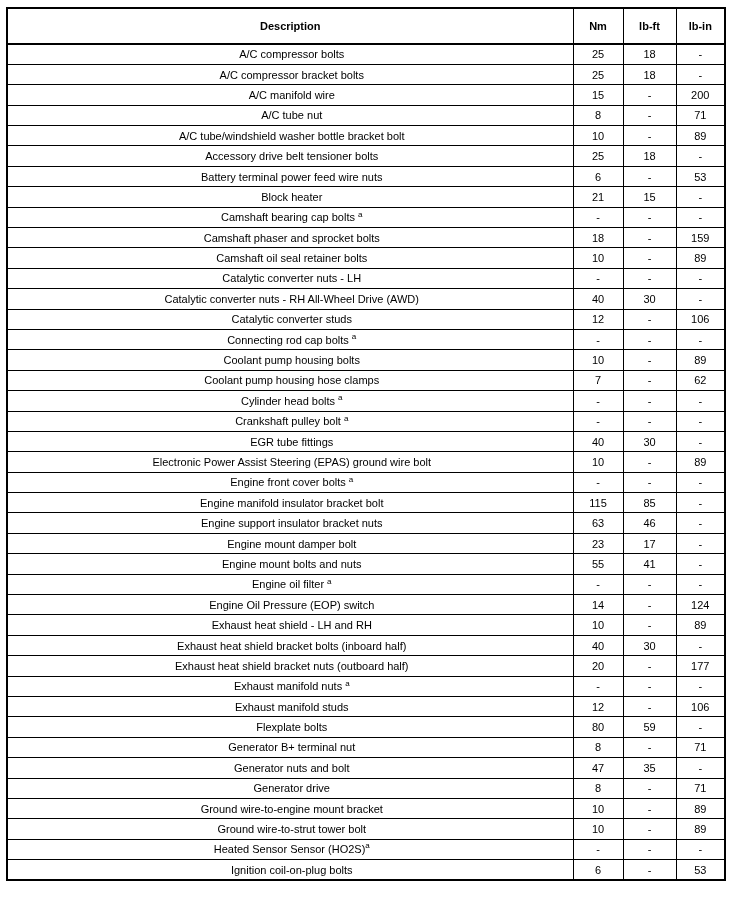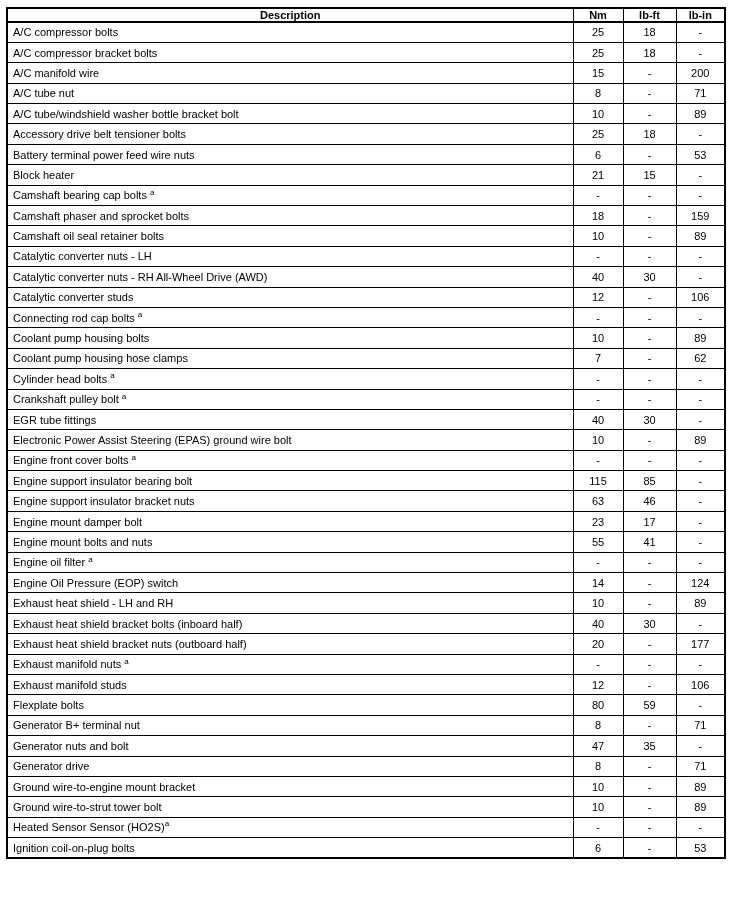--- a/index.html
+++ b/index.html
@@ -32,24 +32,24 @@
     line-height: 12px;
     height: 20.4px;
     padding: 0 2px;
     overflow: hidden;
     white-space: nowrap;
   }
   .spec-table thead th {
     font-weight: bold;
     text-align: center;
     border-bottom: 2px solid #000;
-    height: 14px;
+    height: 36px;
   }
   .spec-table td.desc {
-    text-align: left;
+    text-align: center;
     padding-left: 5px;
   }
   .spec-table td.num {
     text-align: center;
   }
   sup.fn {
     font-size: 8px;
     line-height: 0;
     vertical-align: super;
   }
@@ -202,21 +202,21 @@
           <td class="num">-</td>
           <td class="num">89</td>
         </tr>
         <tr>
           <td class="desc"><span>Engine front cover bolts</span><sup class="fn gap">a</sup></td>
           <td class="num">-</td>
           <td class="num">-</td>
           <td class="num">-</td>
         </tr>
         <tr>
-          <td class="desc"><span>Engine support insulator bearing bolt</span></td>
+          <td class="desc"><span>Engine manifold insulator bracket bolt</span></td>
           <td class="num">115</td>
           <td class="num">85</td>
           <td class="num">-</td>
         </tr>
         <tr>
           <td class="desc"><span>Engine support insulator bracket nuts</span></td>
           <td class="num">63</td>
           <td class="num">46</td>
           <td class="num">-</td>
         </tr>

